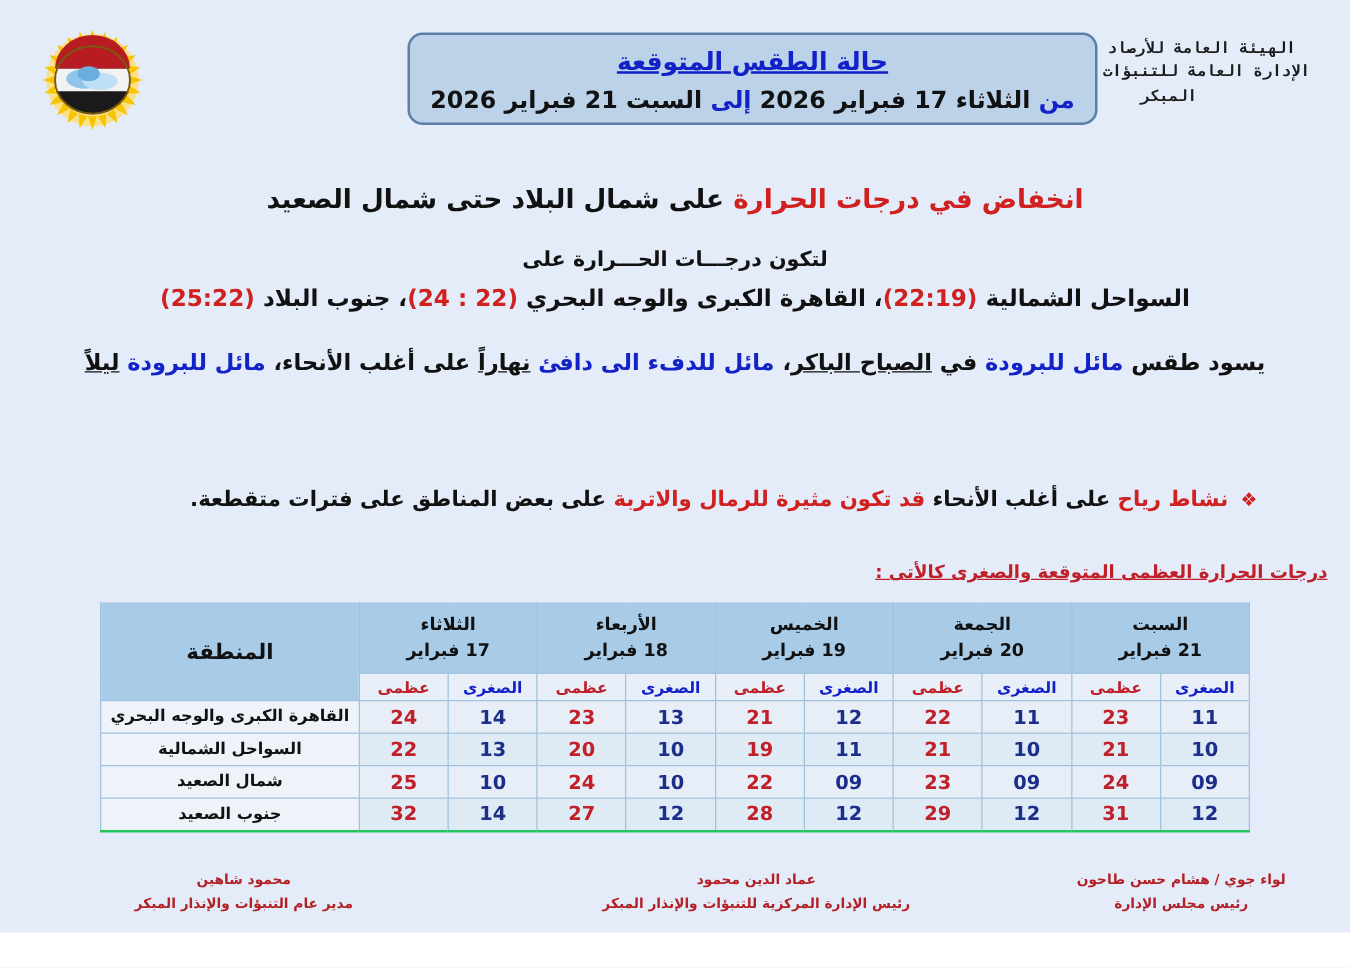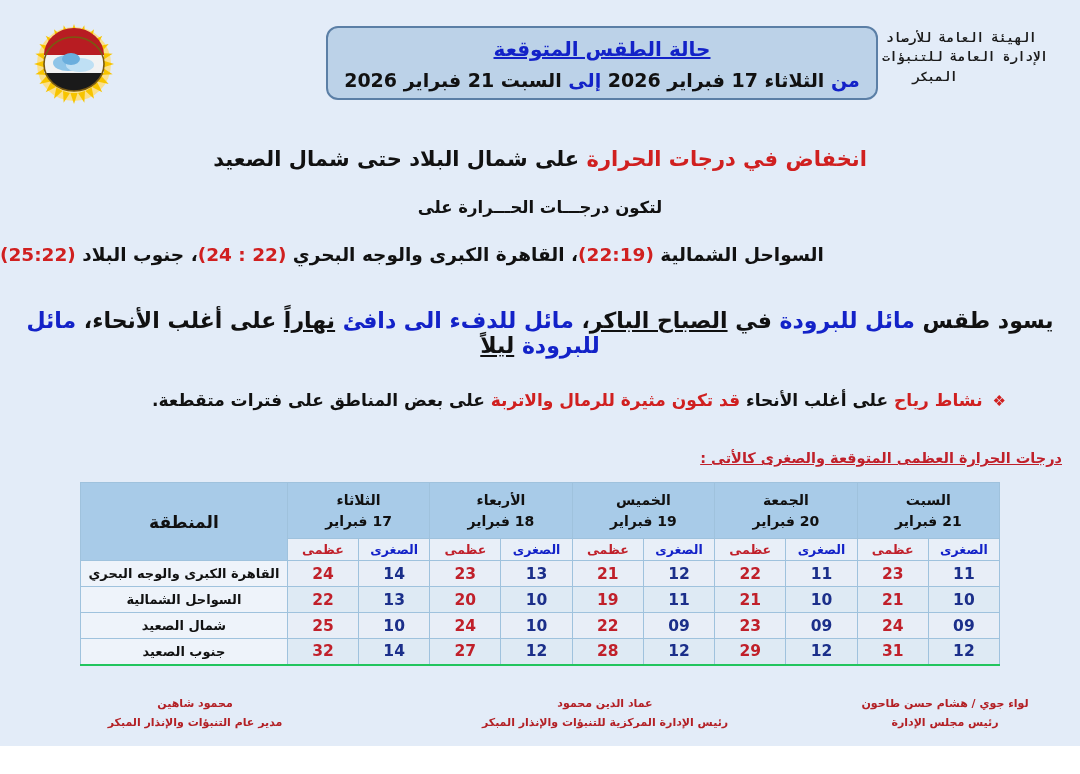--- a/index.html
+++ b/index.html
@@ -112,34 +112,33 @@
     text-align: center;
     font-size: 16.5px;
     font-weight: bold;
     color: #111111;
   }
   .subline2 {
     position: absolute;
     top: 229px;
     left: 0;
     width: 100%;
-    text-align: left;
+    text-align: center;
     font-size: 18.5px;
     font-weight: bold;
     color: #111111;
-    margin-top: 15px;
   }
   .num-red { color: #d02020; }
   .weather-line {
     position: absolute;
-    top: 308px;
-    left: 0;
-    width: 100%;
-    text-align: center;
-    font-size: 22px;
+    top: 280px;
+    left: 0;
+    width: 100%;
+    text-align: center;
+    font-size: 18px;
     font-weight: bold;
     color: #111111;
   }
   .w-blue { color: #1322c8; }
   .w-ul { text-decoration: underline; }
   .wind-line {
     position: absolute;
     top: 390px;
     left: 0;
     width: 100%;

